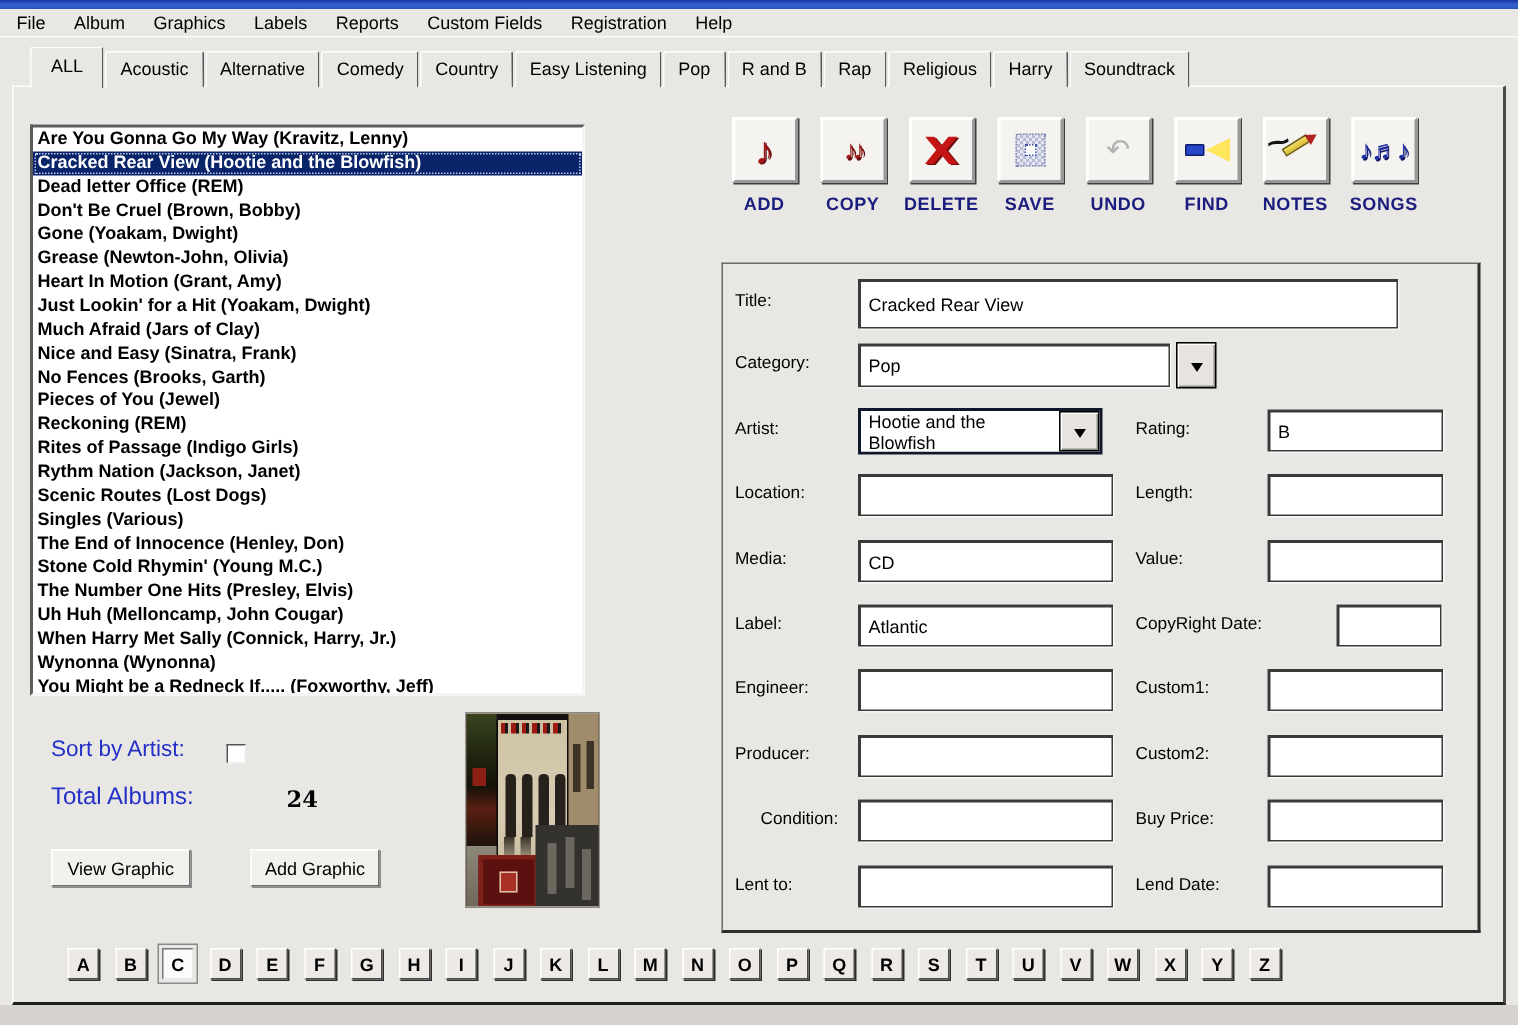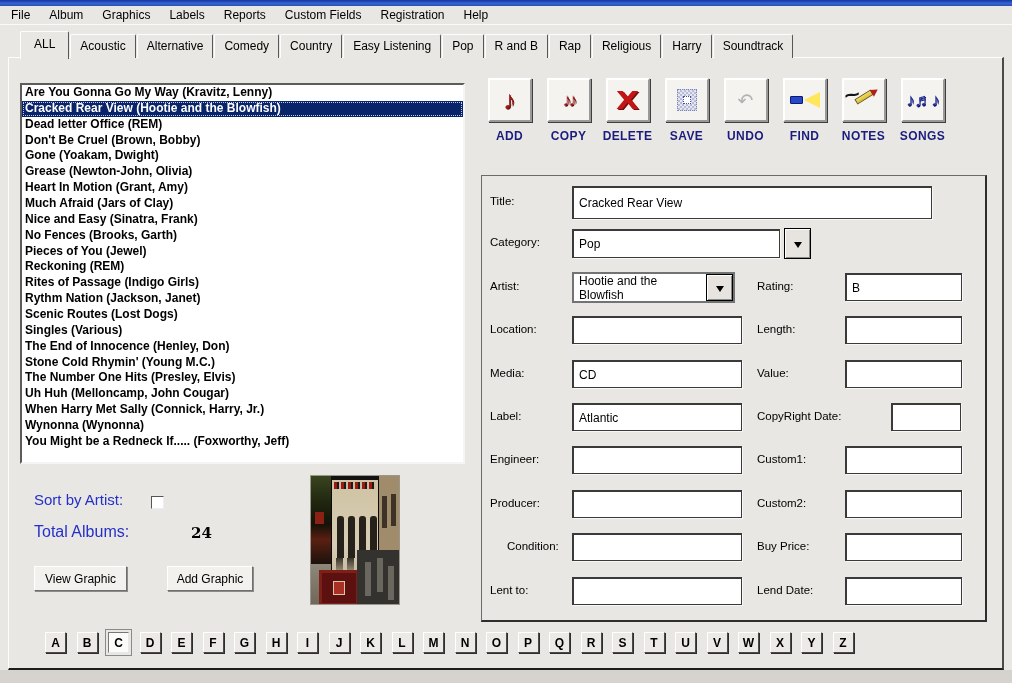--- a/index.html
+++ b/index.html
@@ -22,21 +22,21 @@
   .tab { height:24px; padding:4px 9px 0 9px; font-size:12px; background:#e9e7e3;
     border-top:1px solid #fdfdfd; border-left:1px solid #fdfdfd; border-right:1px solid #57575a;
     border-radius:2px 2px 0 0; margin-right:1px; white-space:nowrap; position:relative; }
   .tab.active { height:28px; margin-bottom:-1px; padding:5px 13px 0 13px; z-index:4; }
   
   #tabpanel { position:absolute; left:8px; top:57px; width:996px; height:613px;
     background:#e9e7e3; border-top:1px solid #fdfdfd; border-left:1px solid #fdfdfd;
     border-right:2px solid #4a4a4a; border-bottom:2px solid #1d1d1d; }
   #bottomstrip { position:absolute; left:0; top:670px; width:1012px; height:13px; background:#d6d3cf; }
   
-  #listbox { position:absolute; left:20px; top:83px; width:445px; height:381px; background:#fff;
+  #listbox { position:absolute; left:20px; top:83px; width:370px; height:381px; background:#fff;
     border:2px solid; border-color:#5c5c5c #f5f5f5 #f5f5f5 #5c5c5c; overflow:hidden; }
   .list-row { height:15.87px; line-height:15.6px; font-size:12px; font-weight:bold;
     padding-left:3px; white-space:nowrap; cursor:default; }
   .list-row.selected { background:var(--sel-bg,#0a246a); color:#fff;
     outline:1px dotted #bcc8ee; outline-offset:-2px; }
   
   #toolbar { position:absolute; left:486px; top:78px; display:flex; gap:12px; }
   .tool-cell { width:47px; display:flex; flex-direction:column; align-items:center; }
   .tbtn { width:44px; height:44px; background:#f4f3f0; border:2px solid;
     border-color:#ffffff #999 #999 #ffffff; box-shadow:1px 1px 0 #3e3e3e;
@@ -68,21 +68,21 @@
   .pencil:after { content:""; position:absolute; right:-7px; top:-1px; width:0; height:0;
     border-left:7px solid #b02020; border-top:4px solid transparent; border-bottom:4px solid transparent; }
   
   #formframe { position:absolute; left:481px; top:175px; width:506px; height:447px;
     border:1px solid #6b6b6b; border-right:2px solid #2e2e2e; border-bottom:2px solid #2e2e2e; }
   .fld-label { position:absolute; font-size:11.5px; white-space:nowrap; }
   .inp, .combo-val { position:absolute; background:#fff; font-size:12px; padding:0 5px;
     border:1px solid #3a3a3a; border-top-width:2px; border-left-width:2px;
     box-shadow:1px 1px 0 #f8f7f5; font-family:"Liberation Sans",sans-serif; color:#000; outline:none; }
   .combo-val { display:flex; align-items:center; }
-  .combo-wrap { position:absolute; display:flex; border:2px solid #737373; background:#fff; }
+  .combo-wrap { position:absolute; display:flex; border:2px solid #0f172a; background:#fff; }
   .combo-wrap .wval { flex:1; font-size:12px; padding:0 5px; display:flex; align-items:center; background:#fff; }
   .drop-btn { background:#e7e4e0; border:1px solid #000;
     box-shadow:inset 1px 1px 0 #fff, inset -1px -1px 0 #8a8a8a;
     display:flex; align-items:center; justify-content:center; cursor:default; }
   .drop-btn.detached { position:absolute; }
   .tri { width:0; height:0; border-left:4px solid transparent; border-right:4px solid transparent;
     border-top:6px solid #000; margin-top:2px; }
   
   .blue-label { position:absolute; font-size:15px; font-weight:normal; color:var(--ft-label,#2430c8); }
   #chk { position:absolute; left:151px; top:496px; width:13px; height:13px; background:#fff;
@@ -157,20 +157,21 @@
   <div id="bottomstrip"></div>
 
   <div id="listbox">
       <div class="list-row">Are You Gonna Go My Way (Kravitz, Lenny)</div>
       <div class="list-row selected">Cracked Rear View (Hootie and the Blowfish)</div>
       <div class="list-row">Dead letter Office (REM)</div>
       <div class="list-row">Don't Be Cruel (Brown, Bobby)</div>
       <div class="list-row">Gone (Yoakam, Dwight)</div>
       <div class="list-row">Grease (Newton-John, Olivia)</div>
       <div class="list-row">Heart In Motion (Grant, Amy)</div>
+      <div class="list-row">Just Lookin' for a Hit (Yoakam, Dwight)</div>
       <div class="list-row">Much Afraid (Jars of Clay)</div>
       <div class="list-row">Nice and Easy (Sinatra, Frank)</div>
       <div class="list-row">No Fences (Brooks, Garth)</div>
       <div class="list-row">Pieces of You (Jewel)</div>
       <div class="list-row">Reckoning (REM)</div>
       <div class="list-row">Rites of Passage (Indigo Girls)</div>
       <div class="list-row">Rythm Nation (Jackson, Janet)</div>
       <div class="list-row">Scenic Routes (Lost Dogs)</div>
       <div class="list-row">Singles (Various)</div>
       <div class="list-row">The End of Innocence (Henley, Don)</div>

